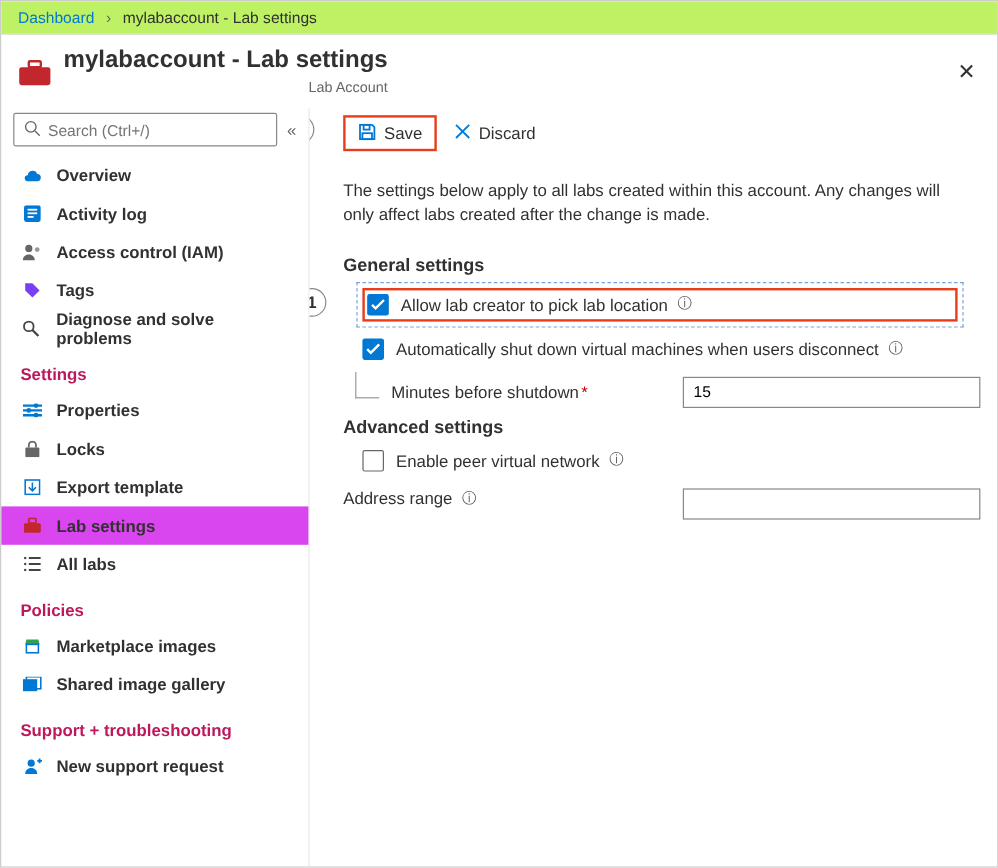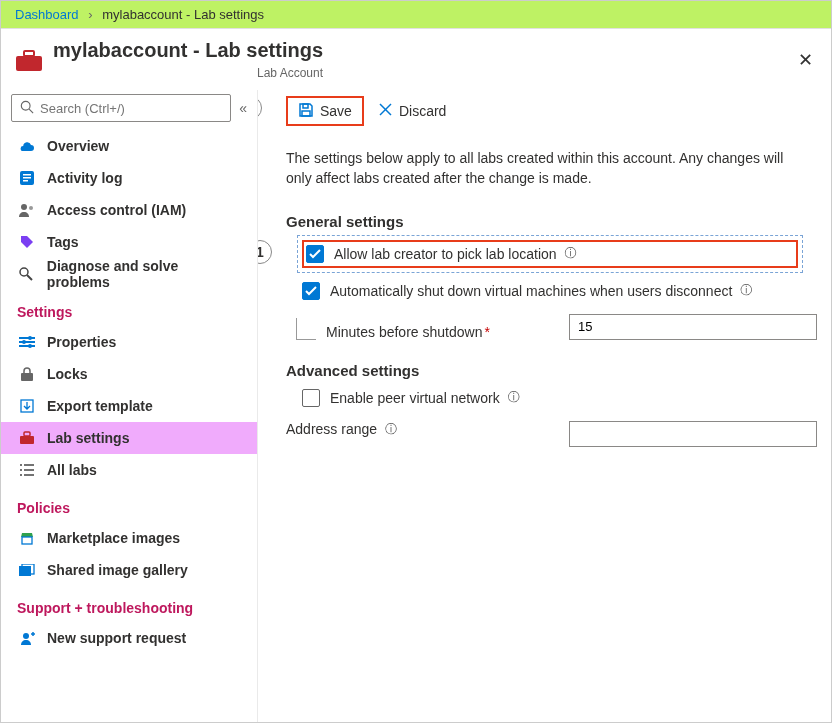--- a/index.html
+++ b/index.html
@@ -12,37 +12,37 @@
   .header-title { font-size: 20px; font-weight: 600; }
   .header-sub { font-size: 12px; color: #666; margin-top: 4px; text-align: right; }
   .close-x { margin-left: auto; font-size: 18px; color: #333; line-height: 1; padding: 4px; cursor: pointer; }
   .layout { display: flex; height: calc(723px - 80px); }
   .sidebar { width: 257px; border-right: 1px solid #eaeaea; padding-top: 4px; }
   .search-row { display: flex; align-items: center; padding: 0 10px 8px 10px; }
   .searchbox { flex: 1; display: flex; align-items: center; border: 1px solid #8a8886; border-radius: 2px; height: 28px; padding: 0 8px; color: #666; justify-content: flex-end; }
   .searchbox input { border: none; outline: none; font-size: 13px; width: 100%; margin-left: 6px; color: #333; background: transparent; }
   .collapse { margin-left: 8px; color: #666; font-size: 14px; cursor: pointer; }
   .nav-item { display: flex; align-items: center; height: 32px; padding: 0 14px 0 18px; cursor: pointer; font-size: 14px; color: #323130; font-weight: bold; }
-  .nav-item.selected { background: #f0abfc; }
+  .nav-item.selected { background: #d946ef; }
   .nav-item .icon { width: 16px; height: 16px; margin-right: 12px; display: inline-flex; align-items: center; justify-content: center; }
   .nav-group { font-weight: 600; font-size: 14px; padding: 14px 16px 6px 16px; color: #be185d; }
   .main { flex: 1; padding: 0 14px 14px 28px; overflow-y: auto; }
   .toolbar { display: flex; align-items: center; gap: 4px; padding: 6px 0 12px 0; }
   .tool-btn { display: inline-flex; align-items: center; height: 30px; padding: 0 10px; gap: 6px; cursor: pointer; font-size: 14px; color: #323130; }
   .tool-btn.save { border: 2px solid #e83c1a; }
   .desc { font-size: 14px; line-height: 1.45; color: #323130; margin: 10px 0 24px 0; max-width: 520px; }
   .sec-head { font-weight: 600; font-size: 15px; margin-bottom: 10px; }
   .row { display: flex; align-items: center; font-size: 14px; margin-bottom: 14px; margin-left: 16px; }
   .chk { width: 18px; height: 18px; border: 1px solid #0078d4; border-radius: 2px; display: inline-flex; align-items: center; justify-content: center; margin-right: 10px; cursor: pointer; flex-shrink: 0; }
   .chk.checked { background: #0078d4; color: #fff; }
   .chk svg { display: block; }
   .info-icon { margin-left: 8px; color: #555; font-size: 12px; }
   .highlight-row { border: 2px solid #e83c1a; padding: 3px 6px 3px 2px; outline: 1px dashed #7aa4d6; outline-offset: 4px; width: 496px; }
   .indent-line { border-left: 1px solid #999; border-bottom: 1px solid #999; width: 20px; height: 22px; margin-left: 10px; margin-right: 10px; margin-top: -12px; }
-  .sub-row { display: flex; align-items: flex-end; margin-bottom: 22px; }
+  .sub-row { display: flex; align-items: center; margin-bottom: 8px; }
   .sub-row label { font-size: 14px; }
   .req { color: #c50000; margin-left: 2px; }
   .text-input { border: 1px solid #8a8886; height: 26px; padding: 0 8px; font-size: 13px; width: 248px; margin-left: auto; }
   .field-row { display: flex; align-items: flex-start; margin-bottom: 18px; }
   .field-row .label { font-size: 14px; width: 250px; display: flex; align-items: center; }
   .callout { position: absolute; width: 24px; height: 24px; border-radius: 50%; border: 1px solid #888; background: #fff; display: flex; align-items: center; justify-content: center; font-weight: 600; font-size: 14px; }
   .rel { position: relative; }
 </style>
 </head>
 <body>

